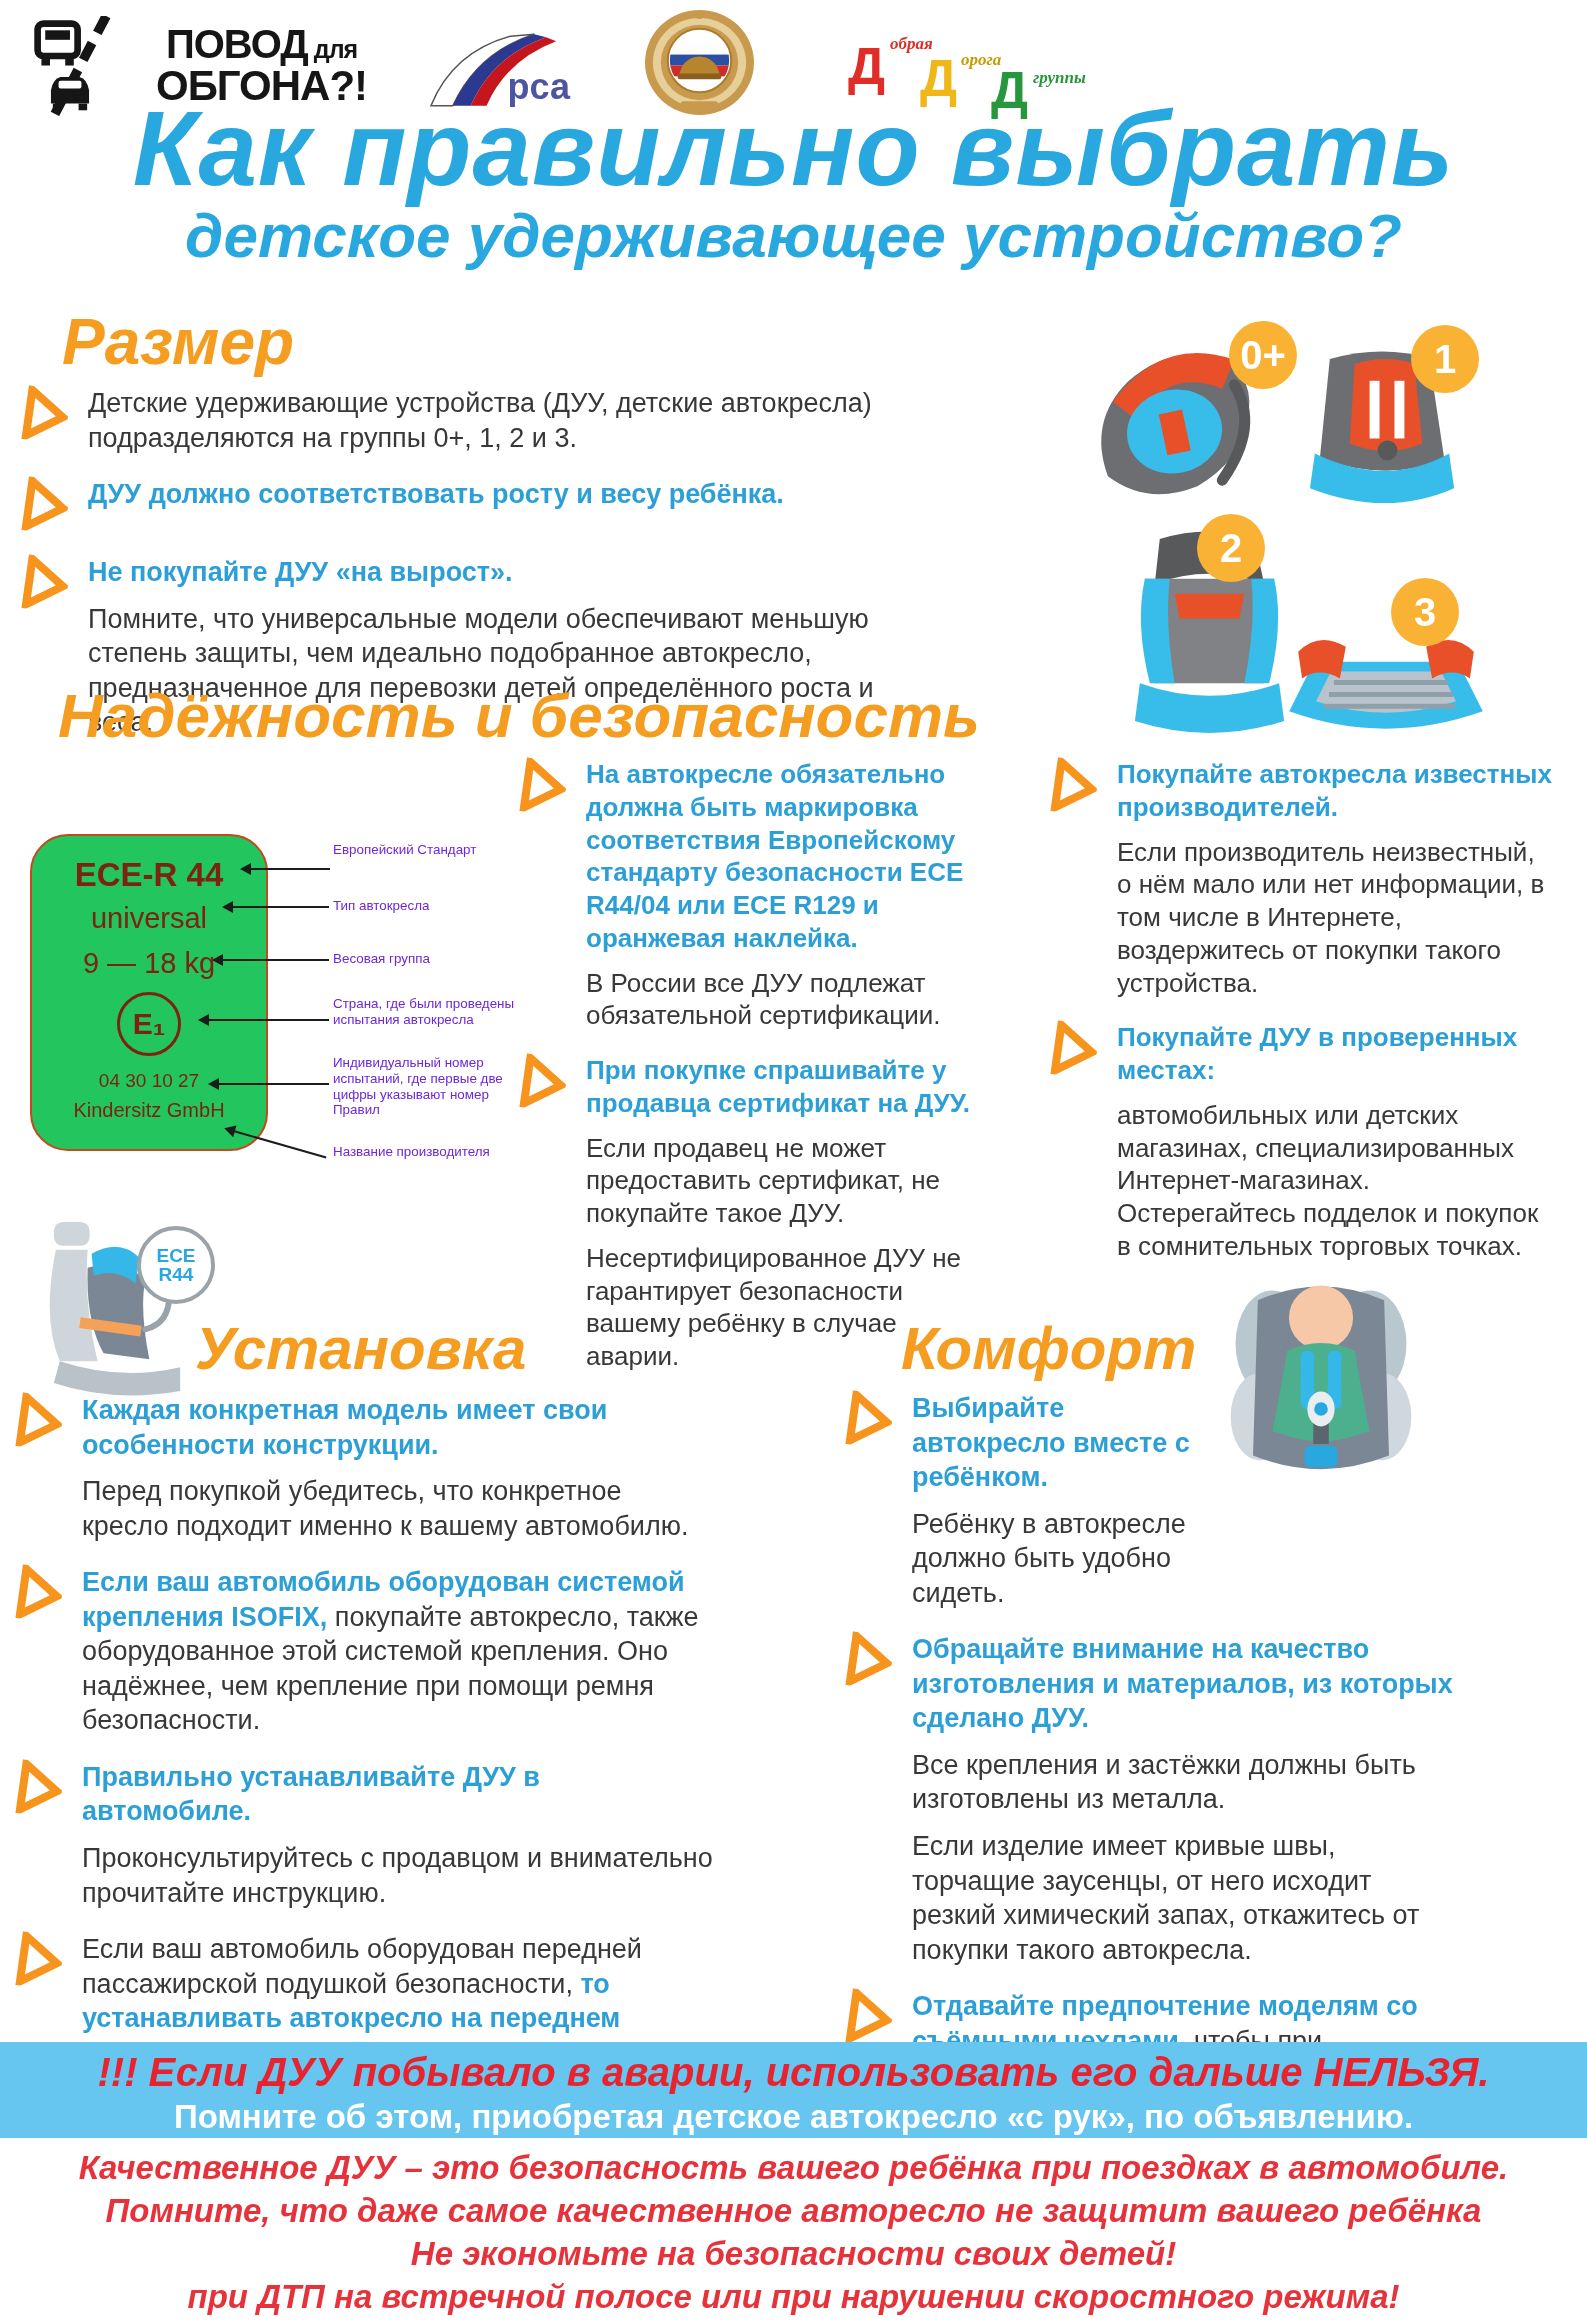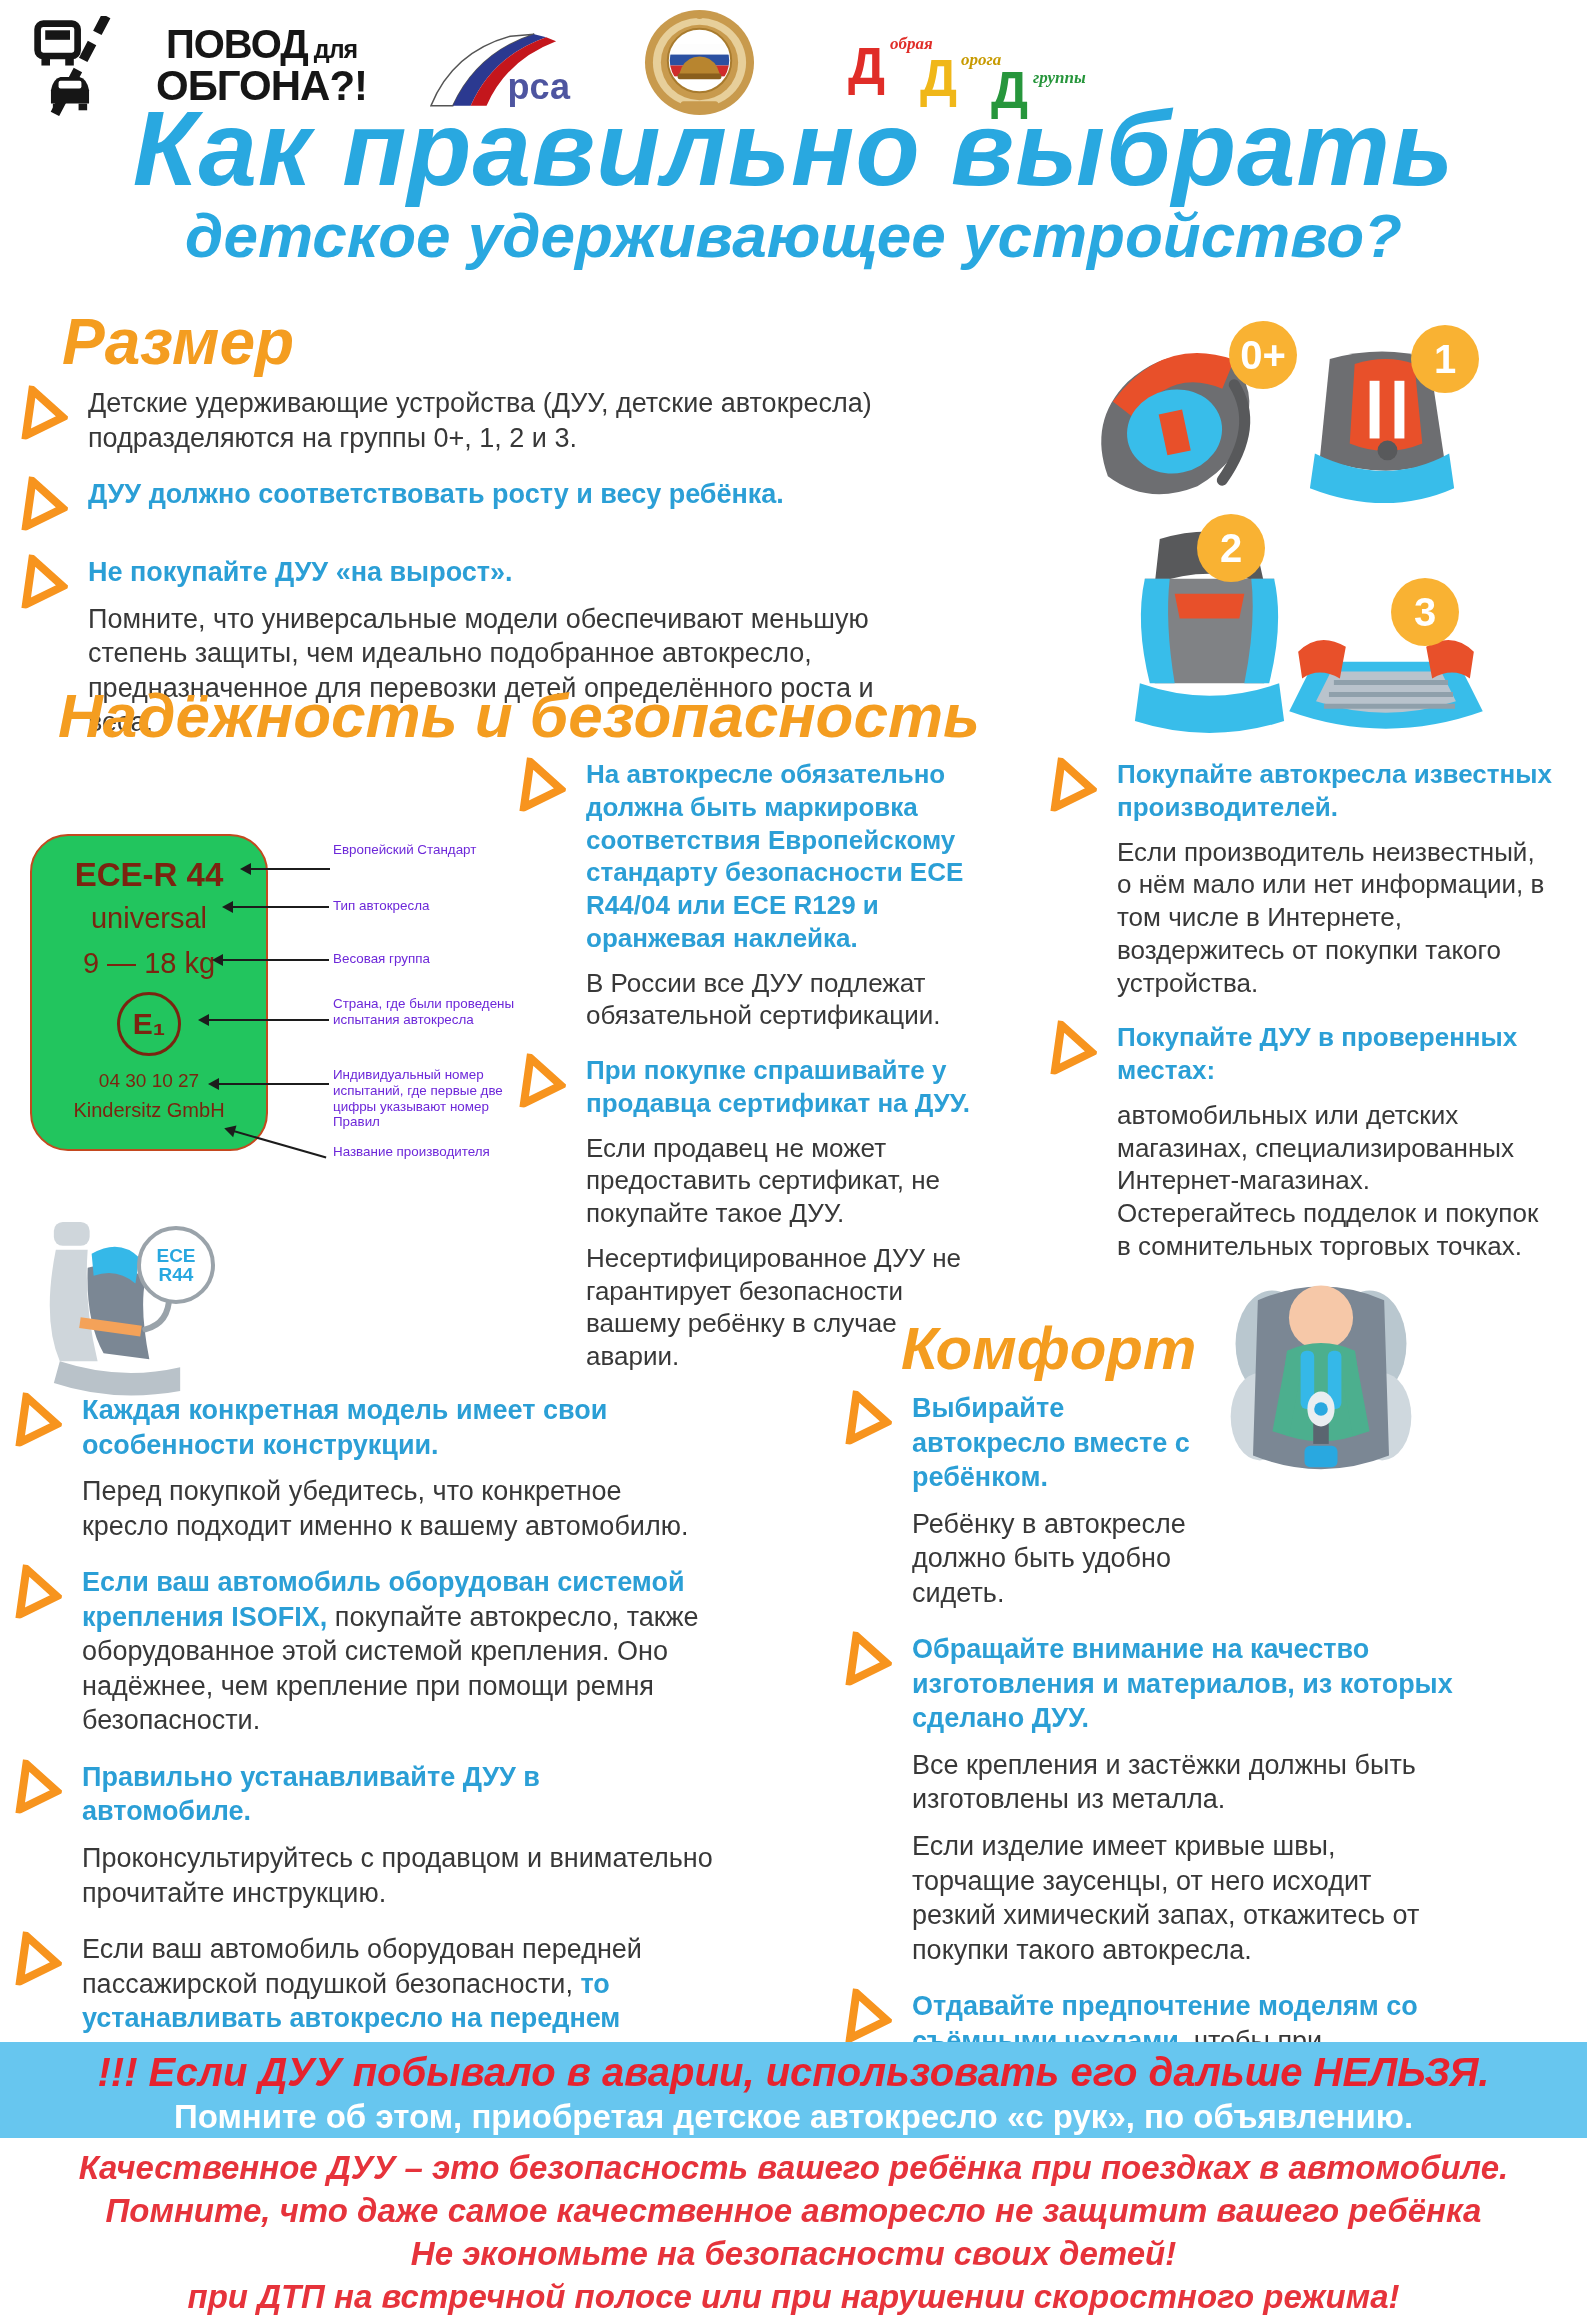--- a/index.html
+++ b/index.html
@@ -230,21 +230,21 @@
       <div class="ece-type">universal</div>
       <div class="ece-wt">9 — 18 kg</div>
       <div class="ece-e">E₁</div>
       <div class="ece-num">04 30 10 27</div>
       <div class="ece-mk">Kindersitz GmbH</div>
     </div>
     <div class="ann" style="top:8px;">Европейский Стандарт</div>
     <div class="ann" style="top:64px;">Тип автокресла</div>
     <div class="ann" style="top:117px;">Весовая группа</div>
     <div class="ann" style="top:162px;">Страна, где были проведены испытания автокресла</div>
-    <div class="ann" style="top:233px;">Индивидуальный номер испытаний, где первые две цифры указывают номер Правил</div>
+    <div class="ann" style="top:221px;">Индивидуальный номер испытаний, где первые две цифры указывают номер Правил</div>
     <div class="ann" style="top:310px;">Название производителя</div>
     <div class="ann-line" style="top:34px;left:221px;width:84px;"></div>
     <div class="ann-line" style="top:72px;left:203px;width:101px;"></div>
     <div class="ann-line" style="top:125px;left:193px;width:111px;"></div>
     <div class="ann-line" style="top:185px;left:179px;width:125px;"></div>
     <div class="ann-line" style="top:249px;left:189px;width:115px;"></div>
     <div class="ann-line" style="top:295px;left:205px;width:100px;transform:rotate(16deg);transform-origin:left center;"></div>
   </div>
 
   <div class="col c-mid">
@@ -298,20 +298,21 @@
       <path d="M62 58 Q60 112 78 144 L124 150 Q114 100 120 70 Q96 48 62 58 Z" fill="#7b8794"></path>
       <path d="M66 44 Q94 28 114 48 L110 74 Q92 58 68 66 Z" fill="#35b8e8"></path>
       <rect x="54" y="112" width="62" height="11" fill="#f4a259" transform="rotate(8 85 117)"></rect>
       <path d="M120 120 q24 -6 24 -34" fill="none" stroke="#9aa3aa" stroke-width="6" stroke-linecap="round"></path>
     </svg>
     <div class="ece-badge">
         <span>ECE R44</span>
       </div>
   </div>
 
+  <div class="sec-h h-ustan">Установка</div>
   <div class="sec-h h-komfort">Комфорт</div>
 
   <svg class="kseat" viewBox="0 0 210 230">
     <ellipse cx="55" cy="85" rx="38" ry="55" fill="#b9c7cf"></ellipse>
     <ellipse cx="155" cy="85" rx="38" ry="55" fill="#b9c7cf"></ellipse>
     <ellipse cx="42" cy="160" rx="30" ry="45" fill="#cfd8de"></ellipse>
     <ellipse cx="168" cy="160" rx="30" ry="45" fill="#cfd8de"></ellipse>
     <path d="M40 40 Q105 12 170 40 L175 200 Q105 228 35 200 Z" fill="#7b8794"></path>
     <circle cx="105" cy="58" r="33" fill="#f6c8a8"></circle>
     <path d="M70 92 Q105 76 140 92 L152 175 Q105 196 58 175 Z" fill="#4caf8e"></path>

